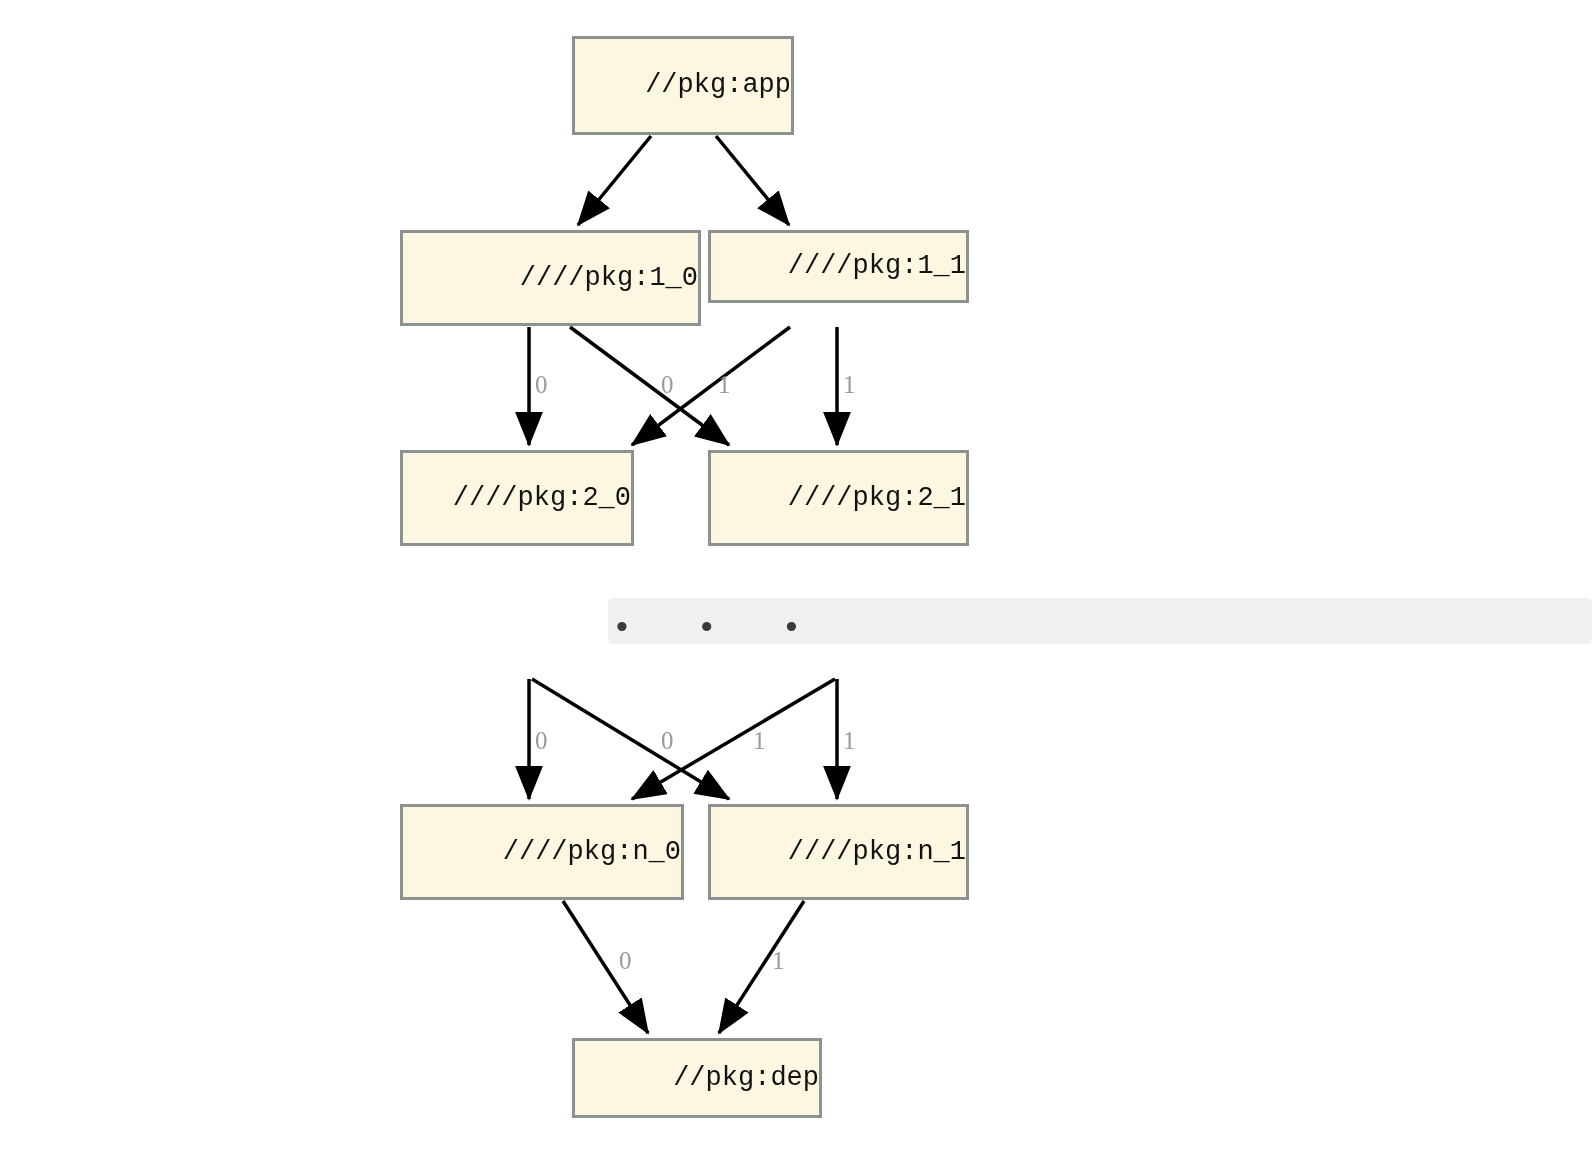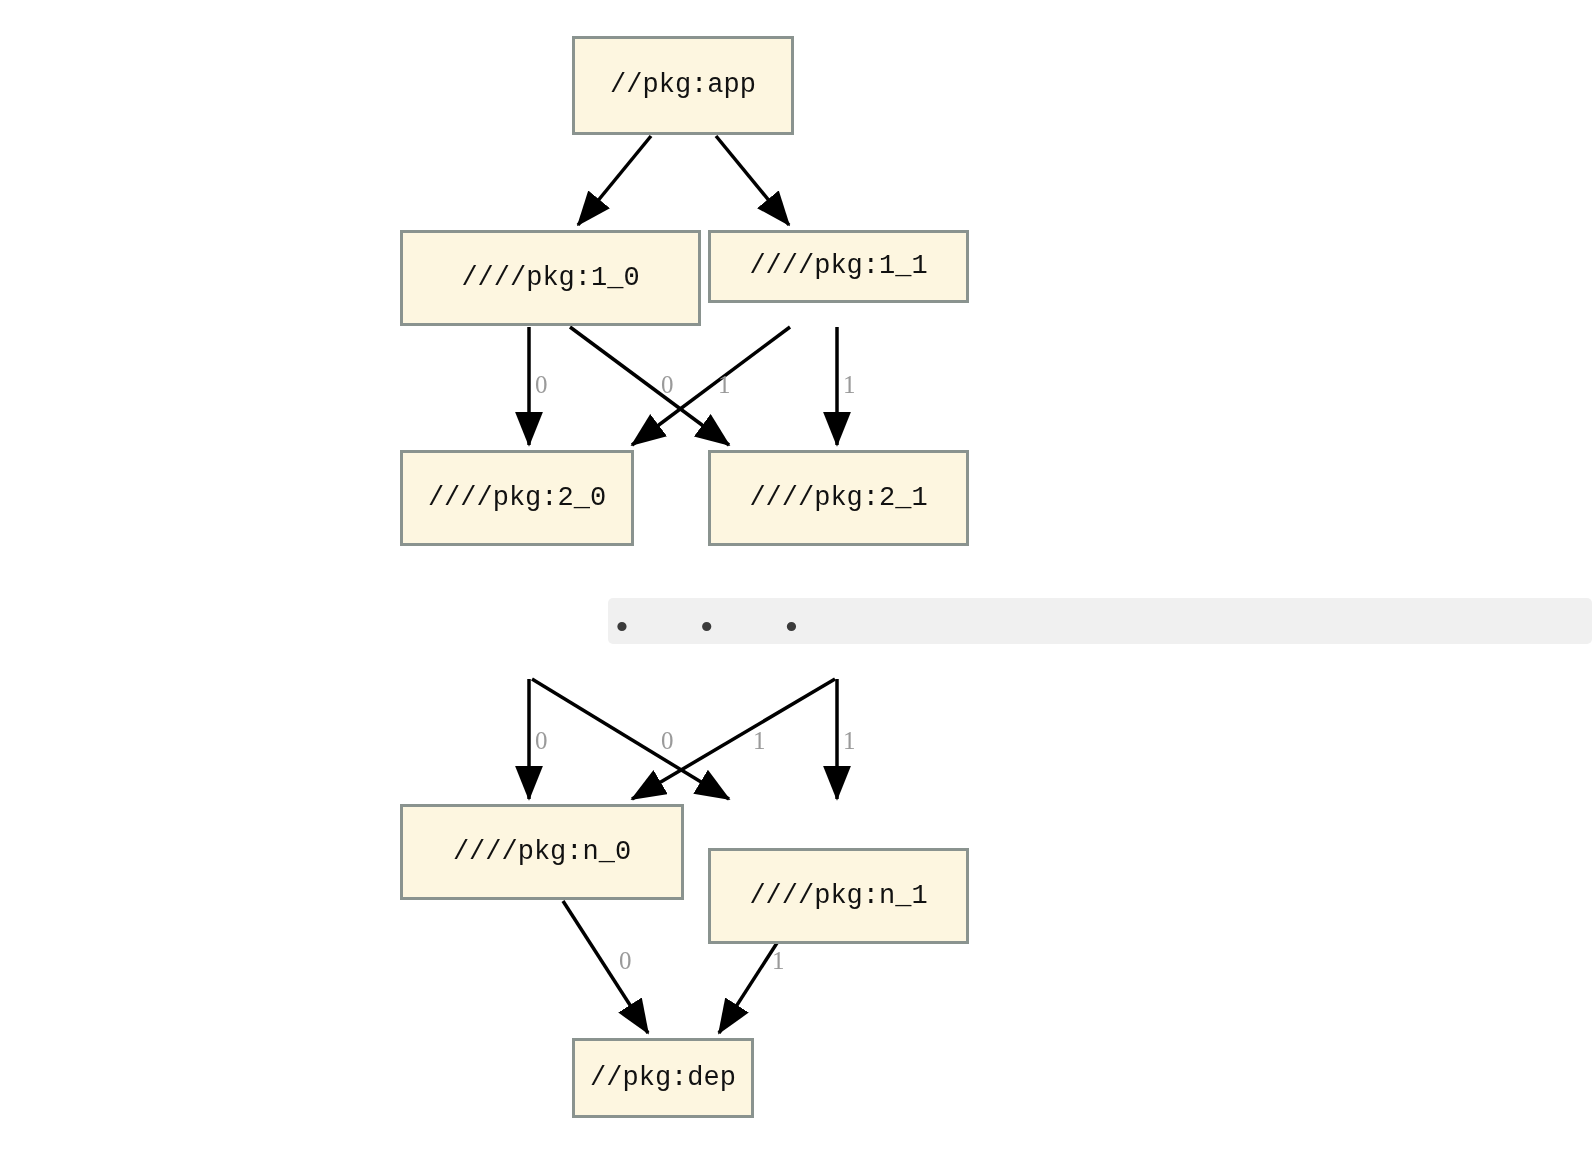--- a/index.html
+++ b/index.html
@@ -25,21 +25,21 @@
     width: 1592px;
     height: 1162px;
   }
   .node-box {
     position: absolute;
     box-sizing: border-box;
     background: #fdf6e0;
     border: 3px solid #8a938f;
     display: flex;
     align-items: center;
-    justify-content: center;
+    justify-content: flex-end;
   }
   .node-label {
     font-family: "Liberation Mono", "DejaVu Sans Mono", monospace;
     font-size: 27px;
     color: #111111;
     letter-spacing: 0px;
     white-space: nowrap;
     line-height: 1;
   }
   .ellipsis-band {
@@ -108,24 +108,24 @@
       </div>
       <div class="node-box" style="left: 400px; top: 450px; width: 234px; height: 96px; background: rgb(253, 246, 224); border-color: rgb(138, 147, 143);">
         <span class="node-label">////pkg:2_0</span>
       </div>
       <div class="node-box" style="left: 708px; top: 450px; width: 261px; height: 96px; background: rgb(253, 246, 224); border-color: rgb(138, 147, 143);">
         <span class="node-label">////pkg:2_1</span>
       </div>
       <div class="node-box" style="left: 400px; top: 804px; width: 284px; height: 96px; background: rgb(253, 246, 224); border-color: rgb(138, 147, 143);">
         <span class="node-label">////pkg:n_0</span>
       </div>
-      <div class="node-box" style="left: 708px; top: 804px; width: 261px; height: 96px; background: rgb(253, 246, 224); border-color: rgb(138, 147, 143); margin-top: 44px;">
+      <div class="node-box" style="left: 708px; top: 804px; width: 261px; height: 96px; background: rgb(253, 246, 224); border-color: rgb(138, 147, 143);">
         <span class="node-label">////pkg:n_1</span>
       </div>
-      <div class="node-box" style="left: 572px; top: 1038px; width: 182px; height: 80px; background: rgb(253, 246, 224); border-color: rgb(138, 147, 143);">
+      <div class="node-box" style="left: 572px; top: 1038px; width: 250px; height: 80px; background: rgb(253, 246, 224); border-color: rgb(138, 147, 143);">
         <span class="node-label">//pkg:dep</span>
       </div>
     </div>
 
   <div id="edge-labels-layer">
       <span class="edge-label" style="left: 535px; top: 372px; color: rgb(154, 154, 154);">0</span>
       <span class="edge-label" style="left: 661px; top: 372px; color: rgb(154, 154, 154);">0</span>
       <span class="edge-label" style="left: 718px; top: 372px; color: rgb(154, 154, 154);">1</span>
       <span class="edge-label" style="left: 843px; top: 372px; color: rgb(154, 154, 154);">1</span>
       <span class="edge-label" style="left: 535px; top: 728px; color: rgb(154, 154, 154);">0</span>

